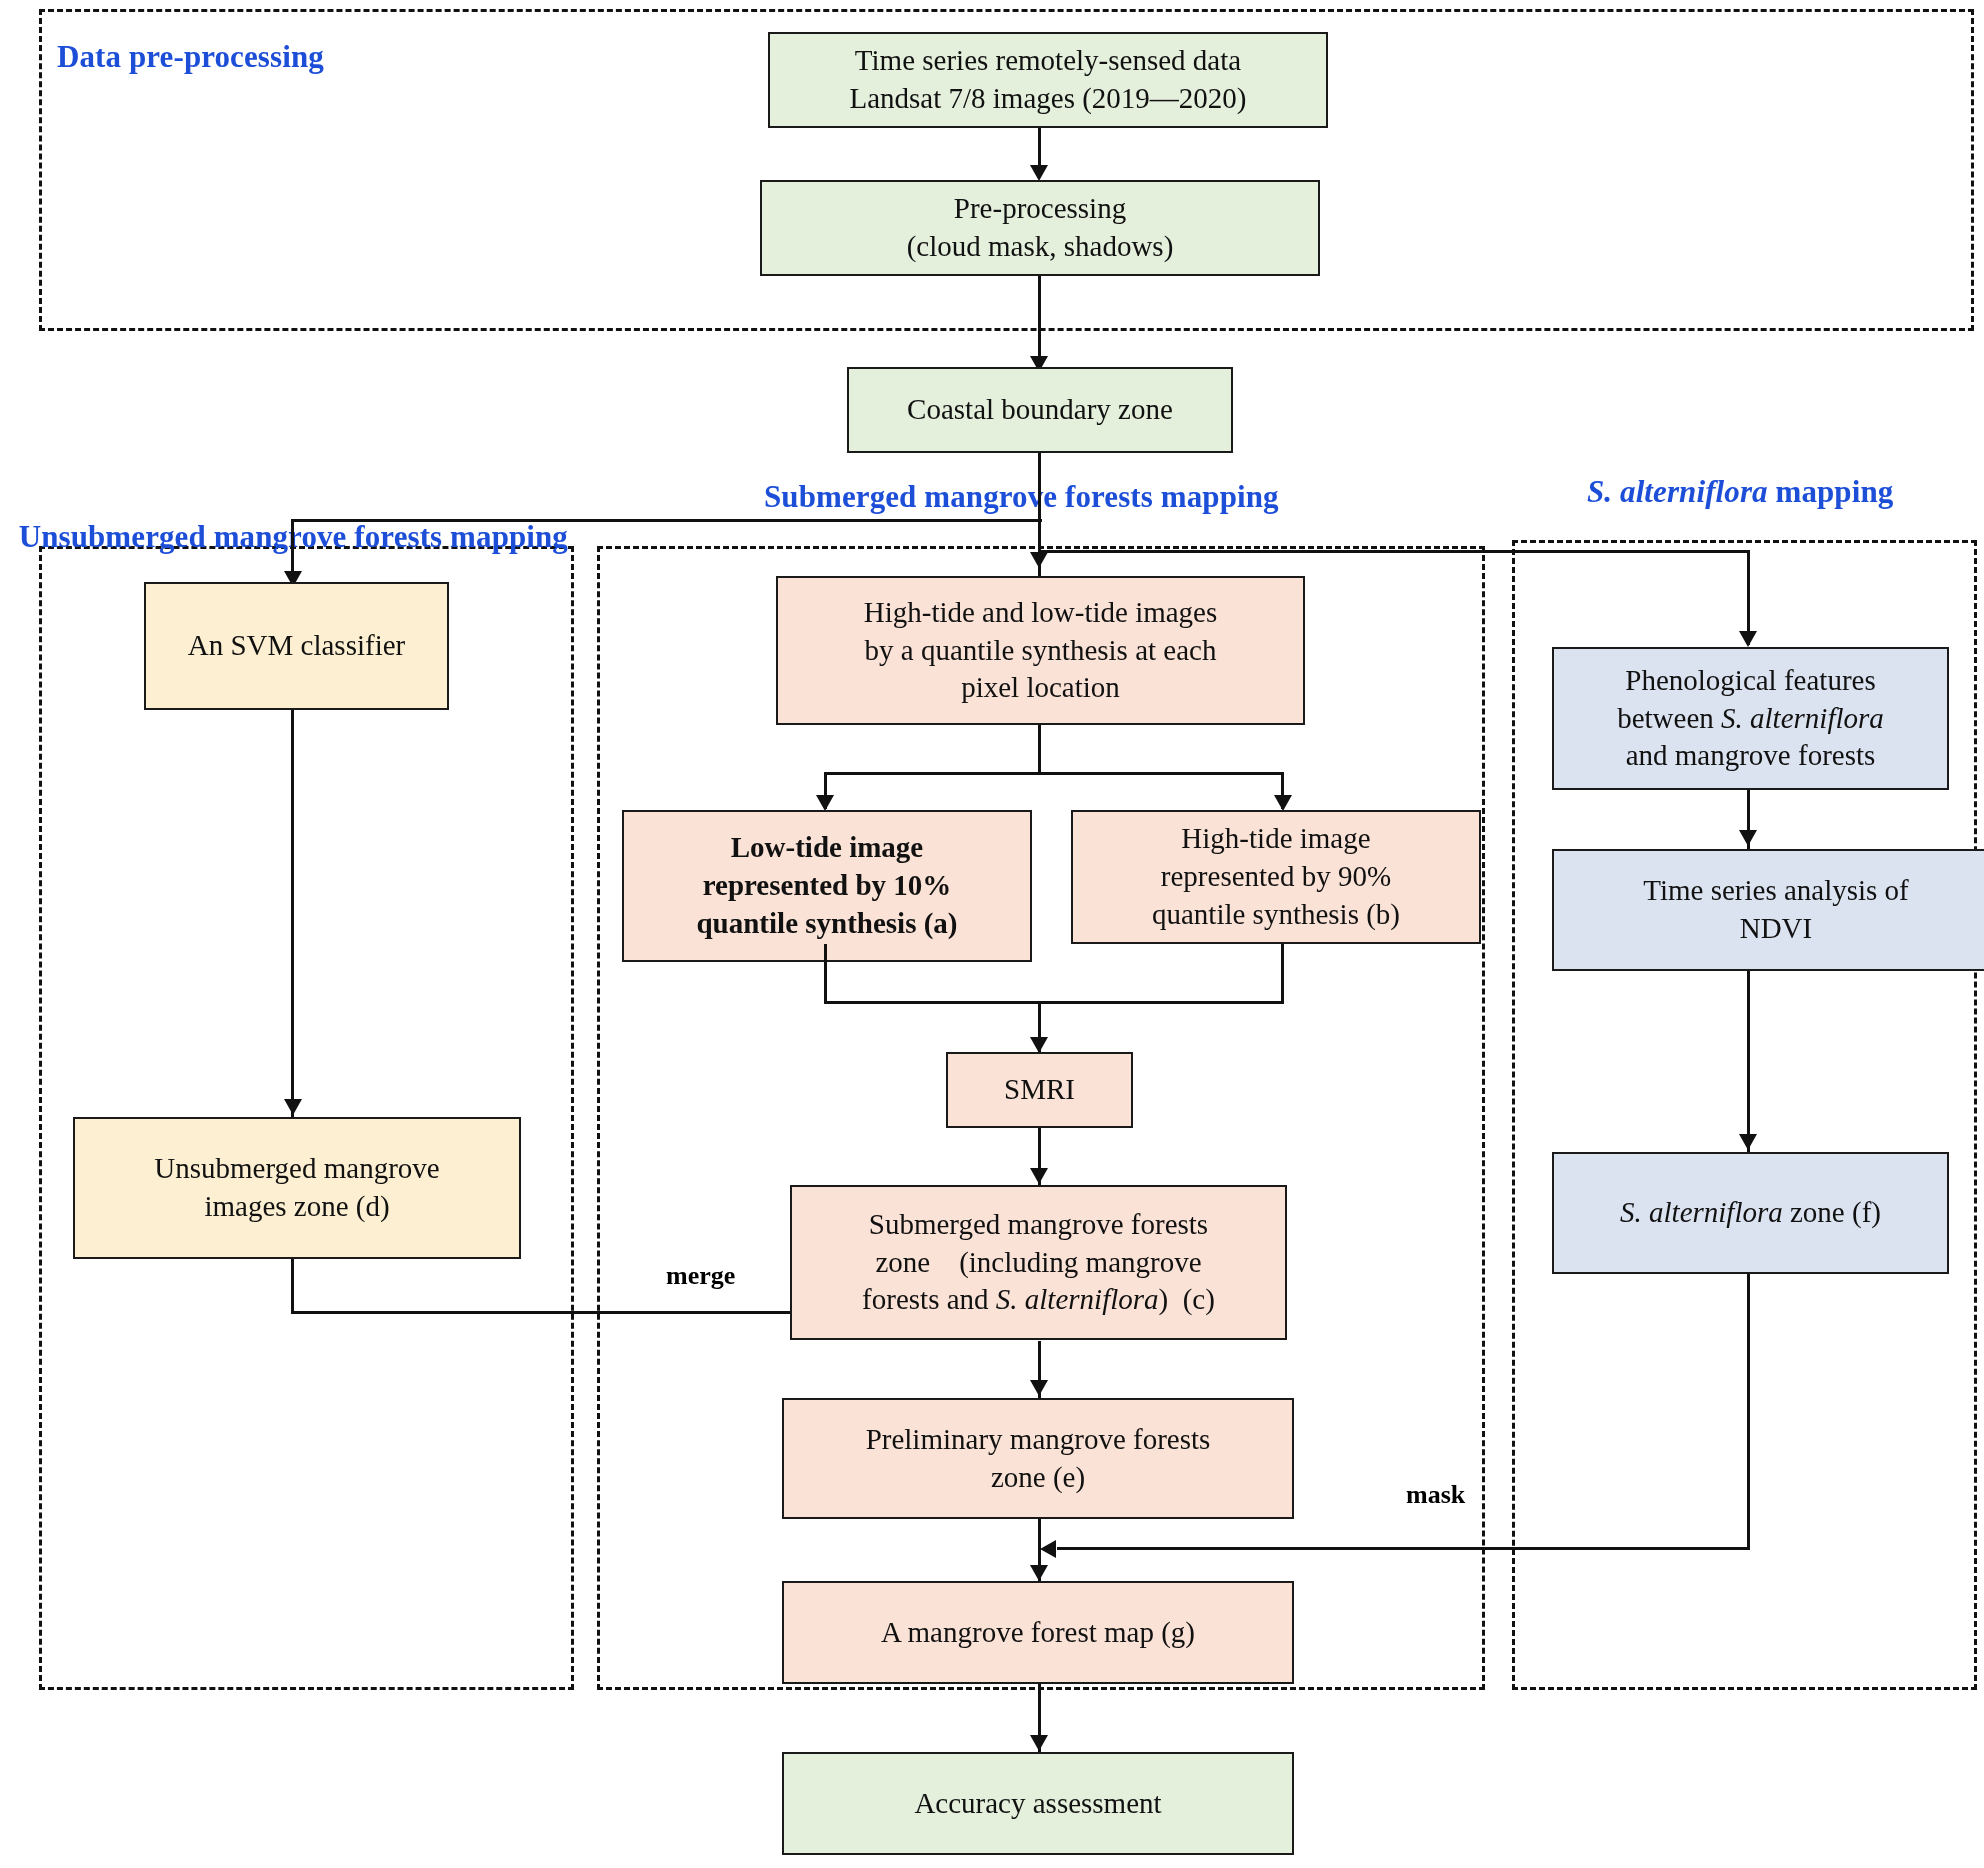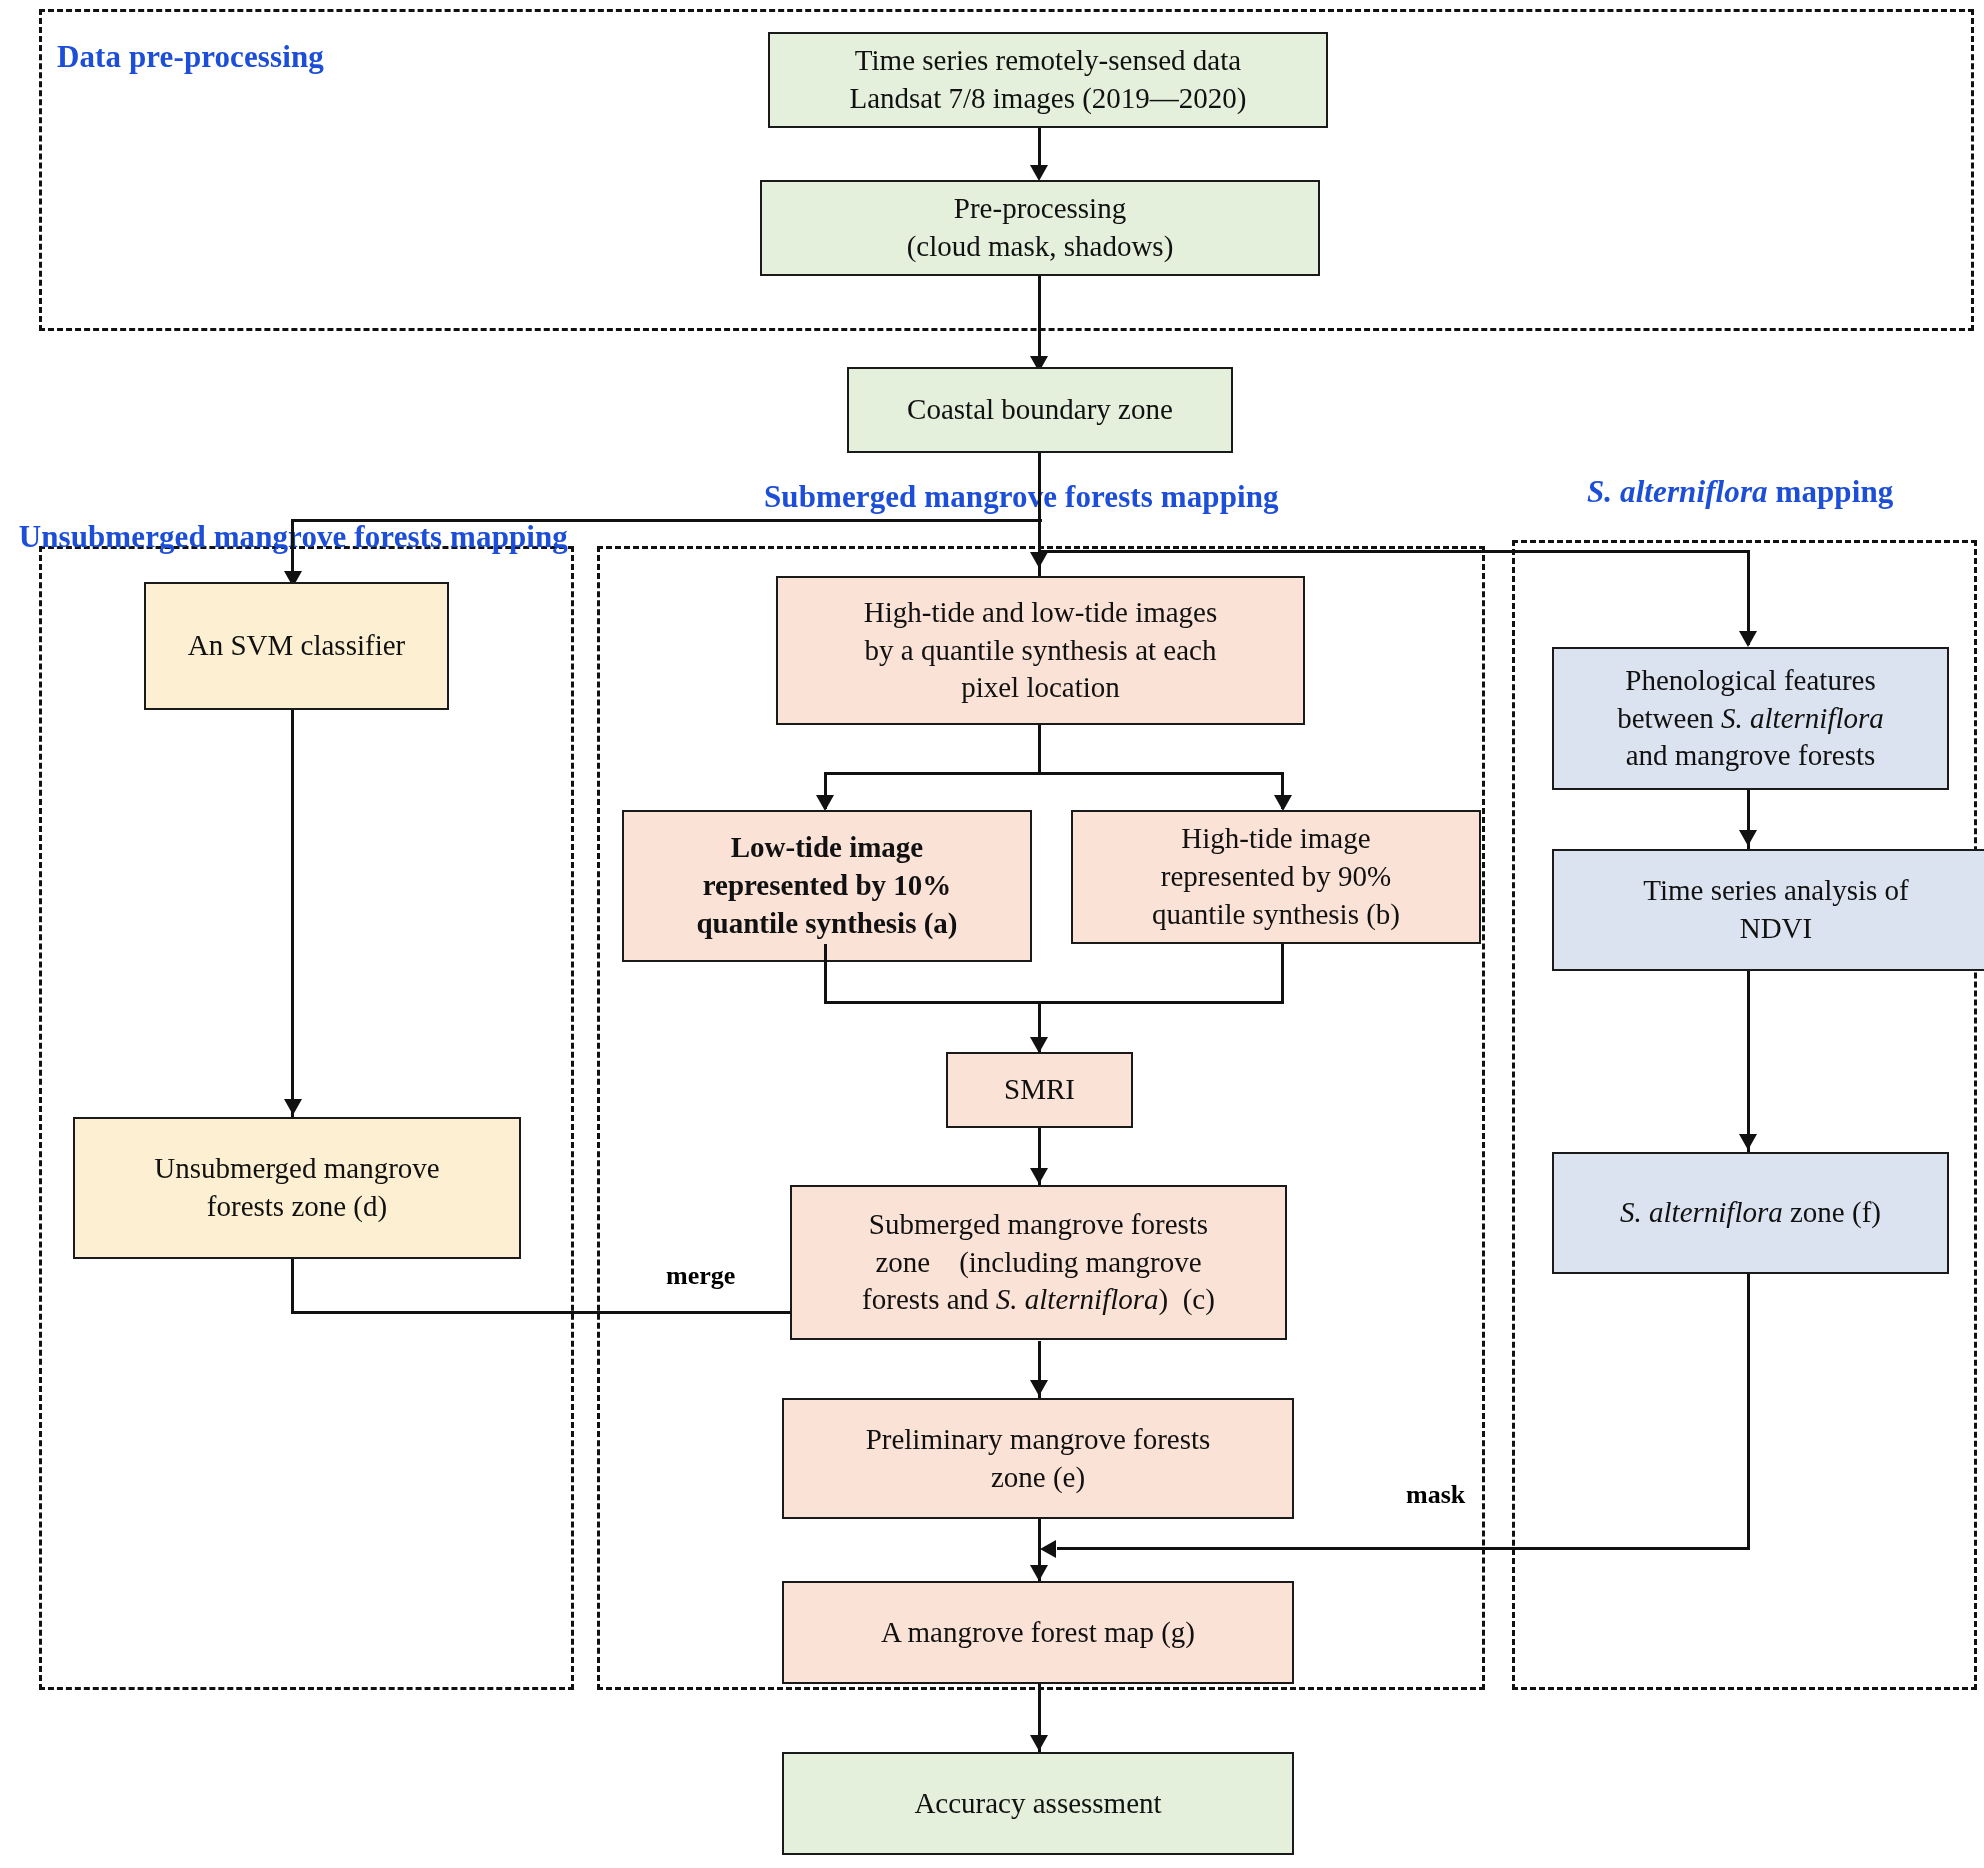--- a/index.html
+++ b/index.html
@@ -97,21 +97,21 @@
   <div class="box yellow" style="left:144px;top:582px;width:305px;height:128px;justify-content:center;">
     <span class="t">An SVM classifier</span>
   </div>
 
   <div class="vline" style="left:291px;top:710px;height:410px;"></div>
   <div class="arrow" style="left:284px;top:1099px;"></div>
 
   <div class="box yellow" style="left:73px;top:1117px;width:448px;height:142px;">
     <span class="t">
       <span>Unsubmerged mangrove</span><br>
-      <span>forests zone (d)</span>
+      <span>images zone (d)</span>
     </span>
   </div>
 
   <div class="vline" style="left:291px;top:1259px;height:55px;"></div>
   <div class="hline" style="left:291px;top:1311px;width:751px;"></div>
   <div class="edge-label" style="left:626px;top:1261px;">merge</div>
 
   <div class="box peach" style="left:776px;top:576px;width:529px;height:149px;">
     <span class="t">
       <span>High-tide and low-tide images</span><br>

